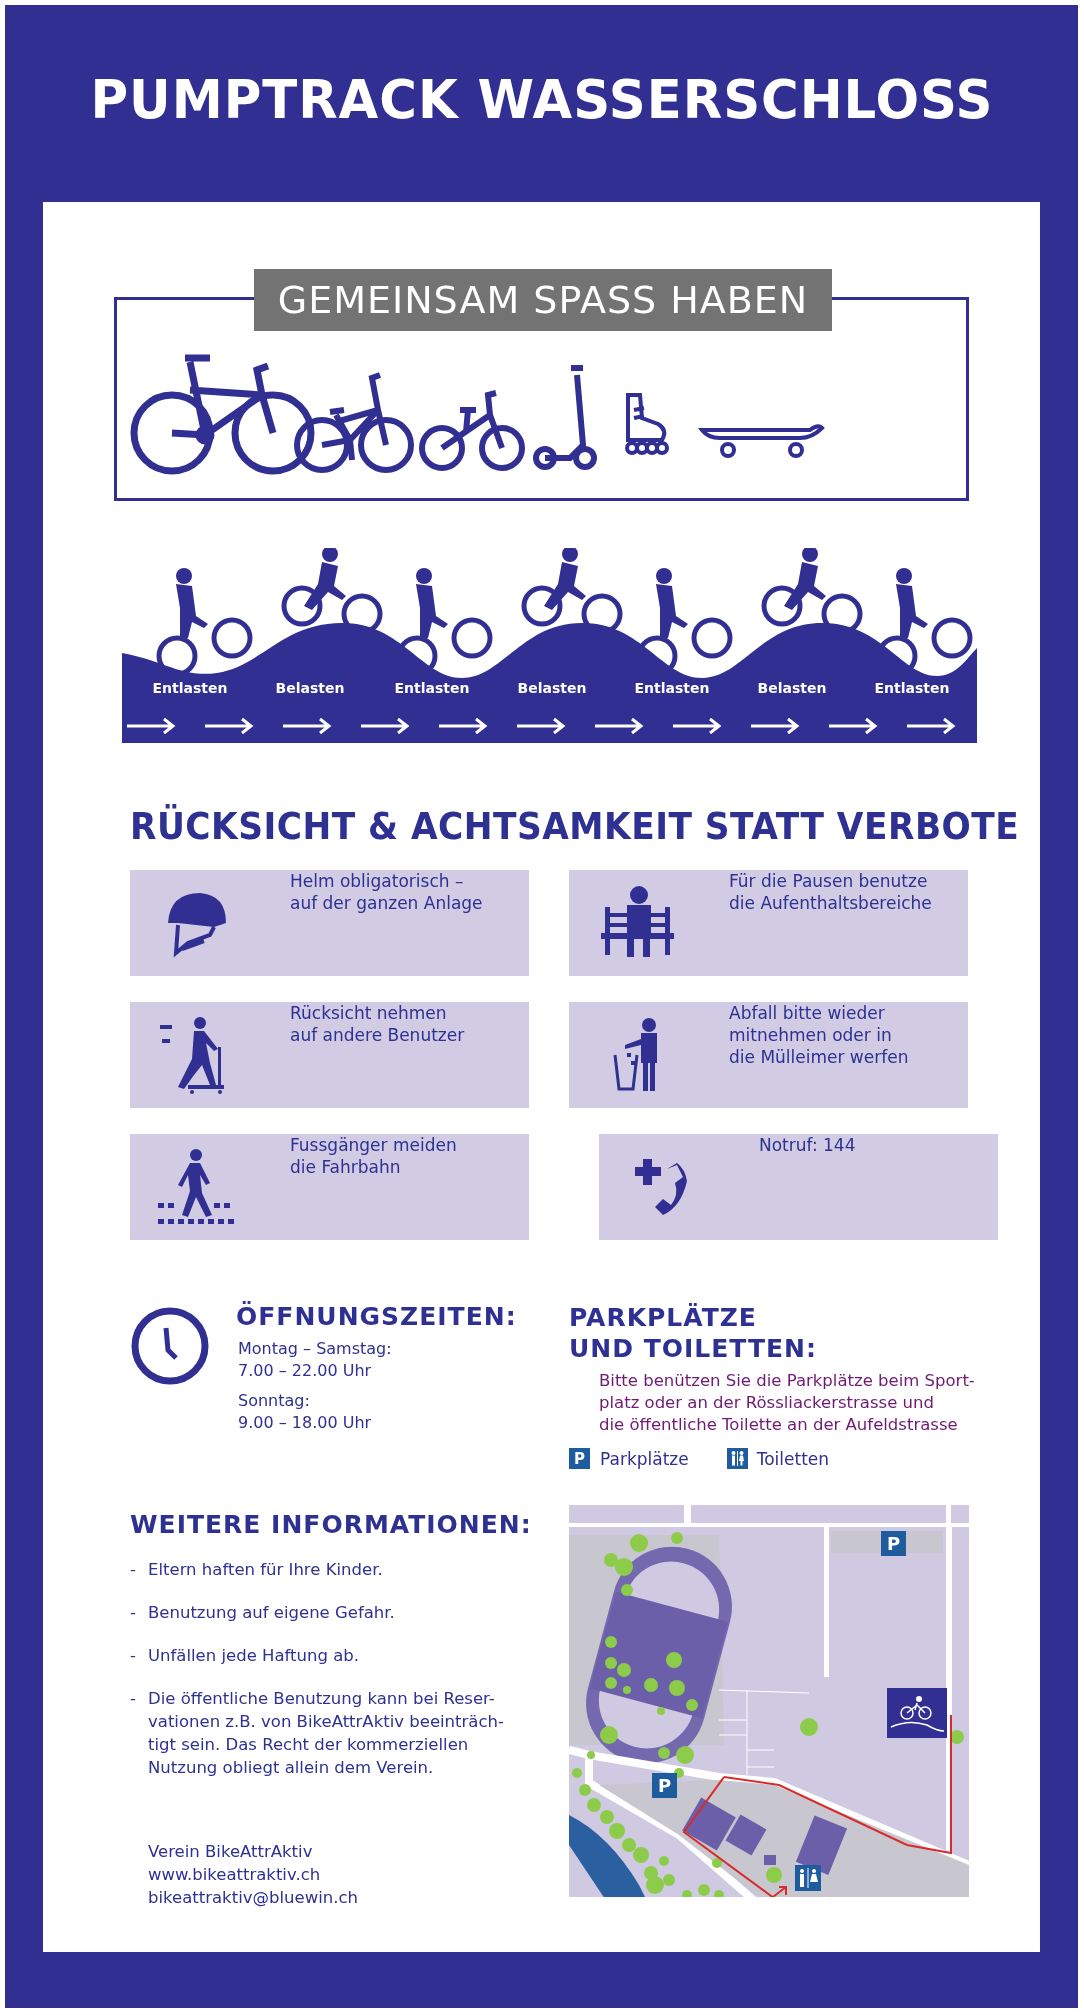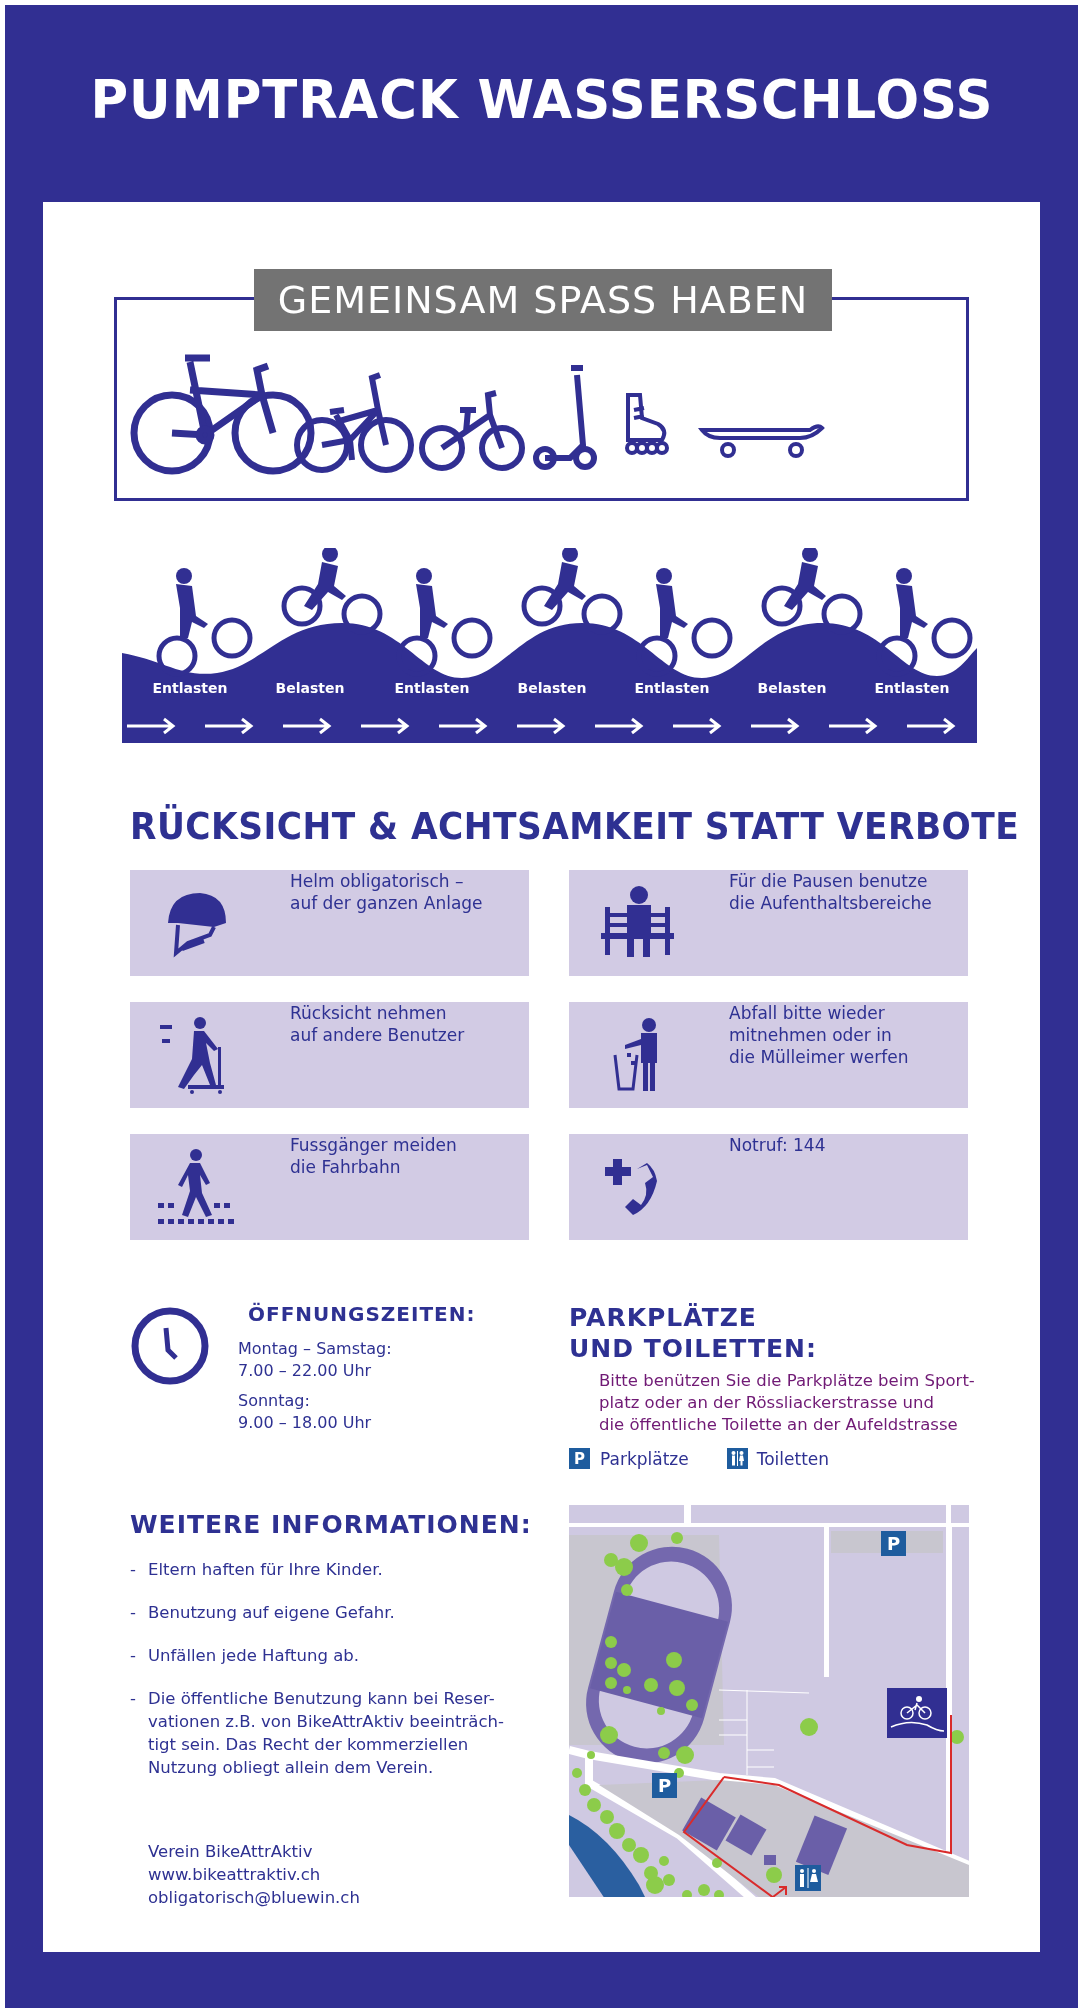--- a/index.html
+++ b/index.html
@@ -22,21 +22,21 @@
   .h2 { position: absolute; font-weight: bold; color: #2e3192; }
   .rules-title { left: 130px; top: 805px; font-size: 37px; letter-spacing: 0.5px; transform: scaleX(0.93); transform-origin: left; white-space: nowrap; }
 
   .card { position: absolute; width: 399px; height: 106px; background: #d2cbe4; }
   .card .ic { position: absolute; left: 28px; top: 13px; width: 80px; height: 80px; }
   .card .txt { position: absolute; left: 160px; top: 0; height: 106px; display: flex; flex-direction: column; 
                font-size: 17px; line-height: 22px; color: #2e3192; }
   .card .txt span { display: block; }
 
   .clock { position: absolute; left: 130px; top: 1306px; width: 80px; height: 80px; }
-  .hours-title { left: 248px; top: 1302px; font-size: 20px; letter-spacing: 1px; }
+  .hours-title { left: 236px; top: 1302px; font-size: 25px; letter-spacing: 1px; }
   .hours-text { position: absolute; left: 238px; top: 1338px; font-size: 16px; line-height: 22px; color: #2e3192; }
   .hours-text .gap { height: 8px; }
 
   .park-title { left: 569px; top: 1302px; font-size: 25px; line-height: 31px; letter-spacing: 1px; }
   .park-text { position: absolute; left: 599px; top: 1370px; font-size: 16.5px; line-height: 22px; color: #701a75; }
   .legend { position: absolute; left: 569px; top: 1448px; display: flex; align-items: center; font-size: 17px; color: #2e3192; }
   .legend .pbox { width: 21px; height: 21px; background: #1e5c9e; color: #fff; font-weight: bold; font-size: 15px;
                   display: flex; align-items: center; justify-content: center; margin-right: 10px; }
   .legend .wc { width: 21px; height: 21px; background: #1e5c9e; margin-left: 38px; margin-right: 9px; display: flex; align-items: center; justify-content: center; }
 
@@ -248,21 +248,21 @@
         <rect x="50" y="72" width="6" height="5"></rect>
         <rect x="60" y="72" width="6" height="5"></rect>
         <rect x="70" y="72" width="6" height="5"></rect>
       </g>
   </svg>
   <div class="txt">
     <span>Fussgänger meiden</span>
     <span>die Fahrbahn</span>
   </div>
 </div>
-<div class="card" style="left:569px; top:1134px">
+<div class="card" style="left:599px; top:1134px">
   <svg class="ic" viewBox="0 0 80 80">
     <g fill="#312f92">
         <rect x="8" y="20" width="26" height="9"></rect>
         <rect x="16" y="12" width="9" height="26"></rect>
     <path d="M44 18 L54 14 L60 26 L52 32 Q56 44 48 54 L40 48 L32 56 L40 64 Q58 56 64 30 Q62 18 54 12 Z" transform="translate(-4,4)"></path>
       </g>
   </svg>
   <div class="txt">
     <span>Notruf: 144</span>
   </div>
@@ -320,21 +320,21 @@
       <span class="dash">-</span>
       <div>Die öffentliche Benutzung kann bei Reser-</div>
       <div>vationen z.B. von BikeAttrAktiv beeinträch-</div>
       <div>tigt sein. Das Recht der kommerziellen</div>
       <div>Nutzung obliegt allein dem Verein.</div>
     </li>
 </ul>
 <div class="contact">
   <div>Verein BikeAttrAktiv</div>
   <div>www.bikeattraktiv.ch</div>
-  <div>obligatorisch@bluewin.ch</div>
+  <div>bikeattraktiv@bluewin.ch</div>
 </div>
 
 <svg class="map" viewBox="0 0 400 400">
   <rect x="0" y="0" width="400" height="400" fill="#cfc9e2"></rect>
 
   <rect x="0" y="0" width="400" height="22" fill="#fff"></rect>
   <rect x="0" y="0" width="115" height="18" fill="#cfc9e2"></rect>
   <rect x="122" y="0" width="255" height="18" fill="#cfc9e2"></rect>
   <rect x="382" y="0" width="18" height="18" fill="#cfc9e2"></rect>
   <rect x="377" y="22" width="6" height="370" fill="#fff"></rect>

